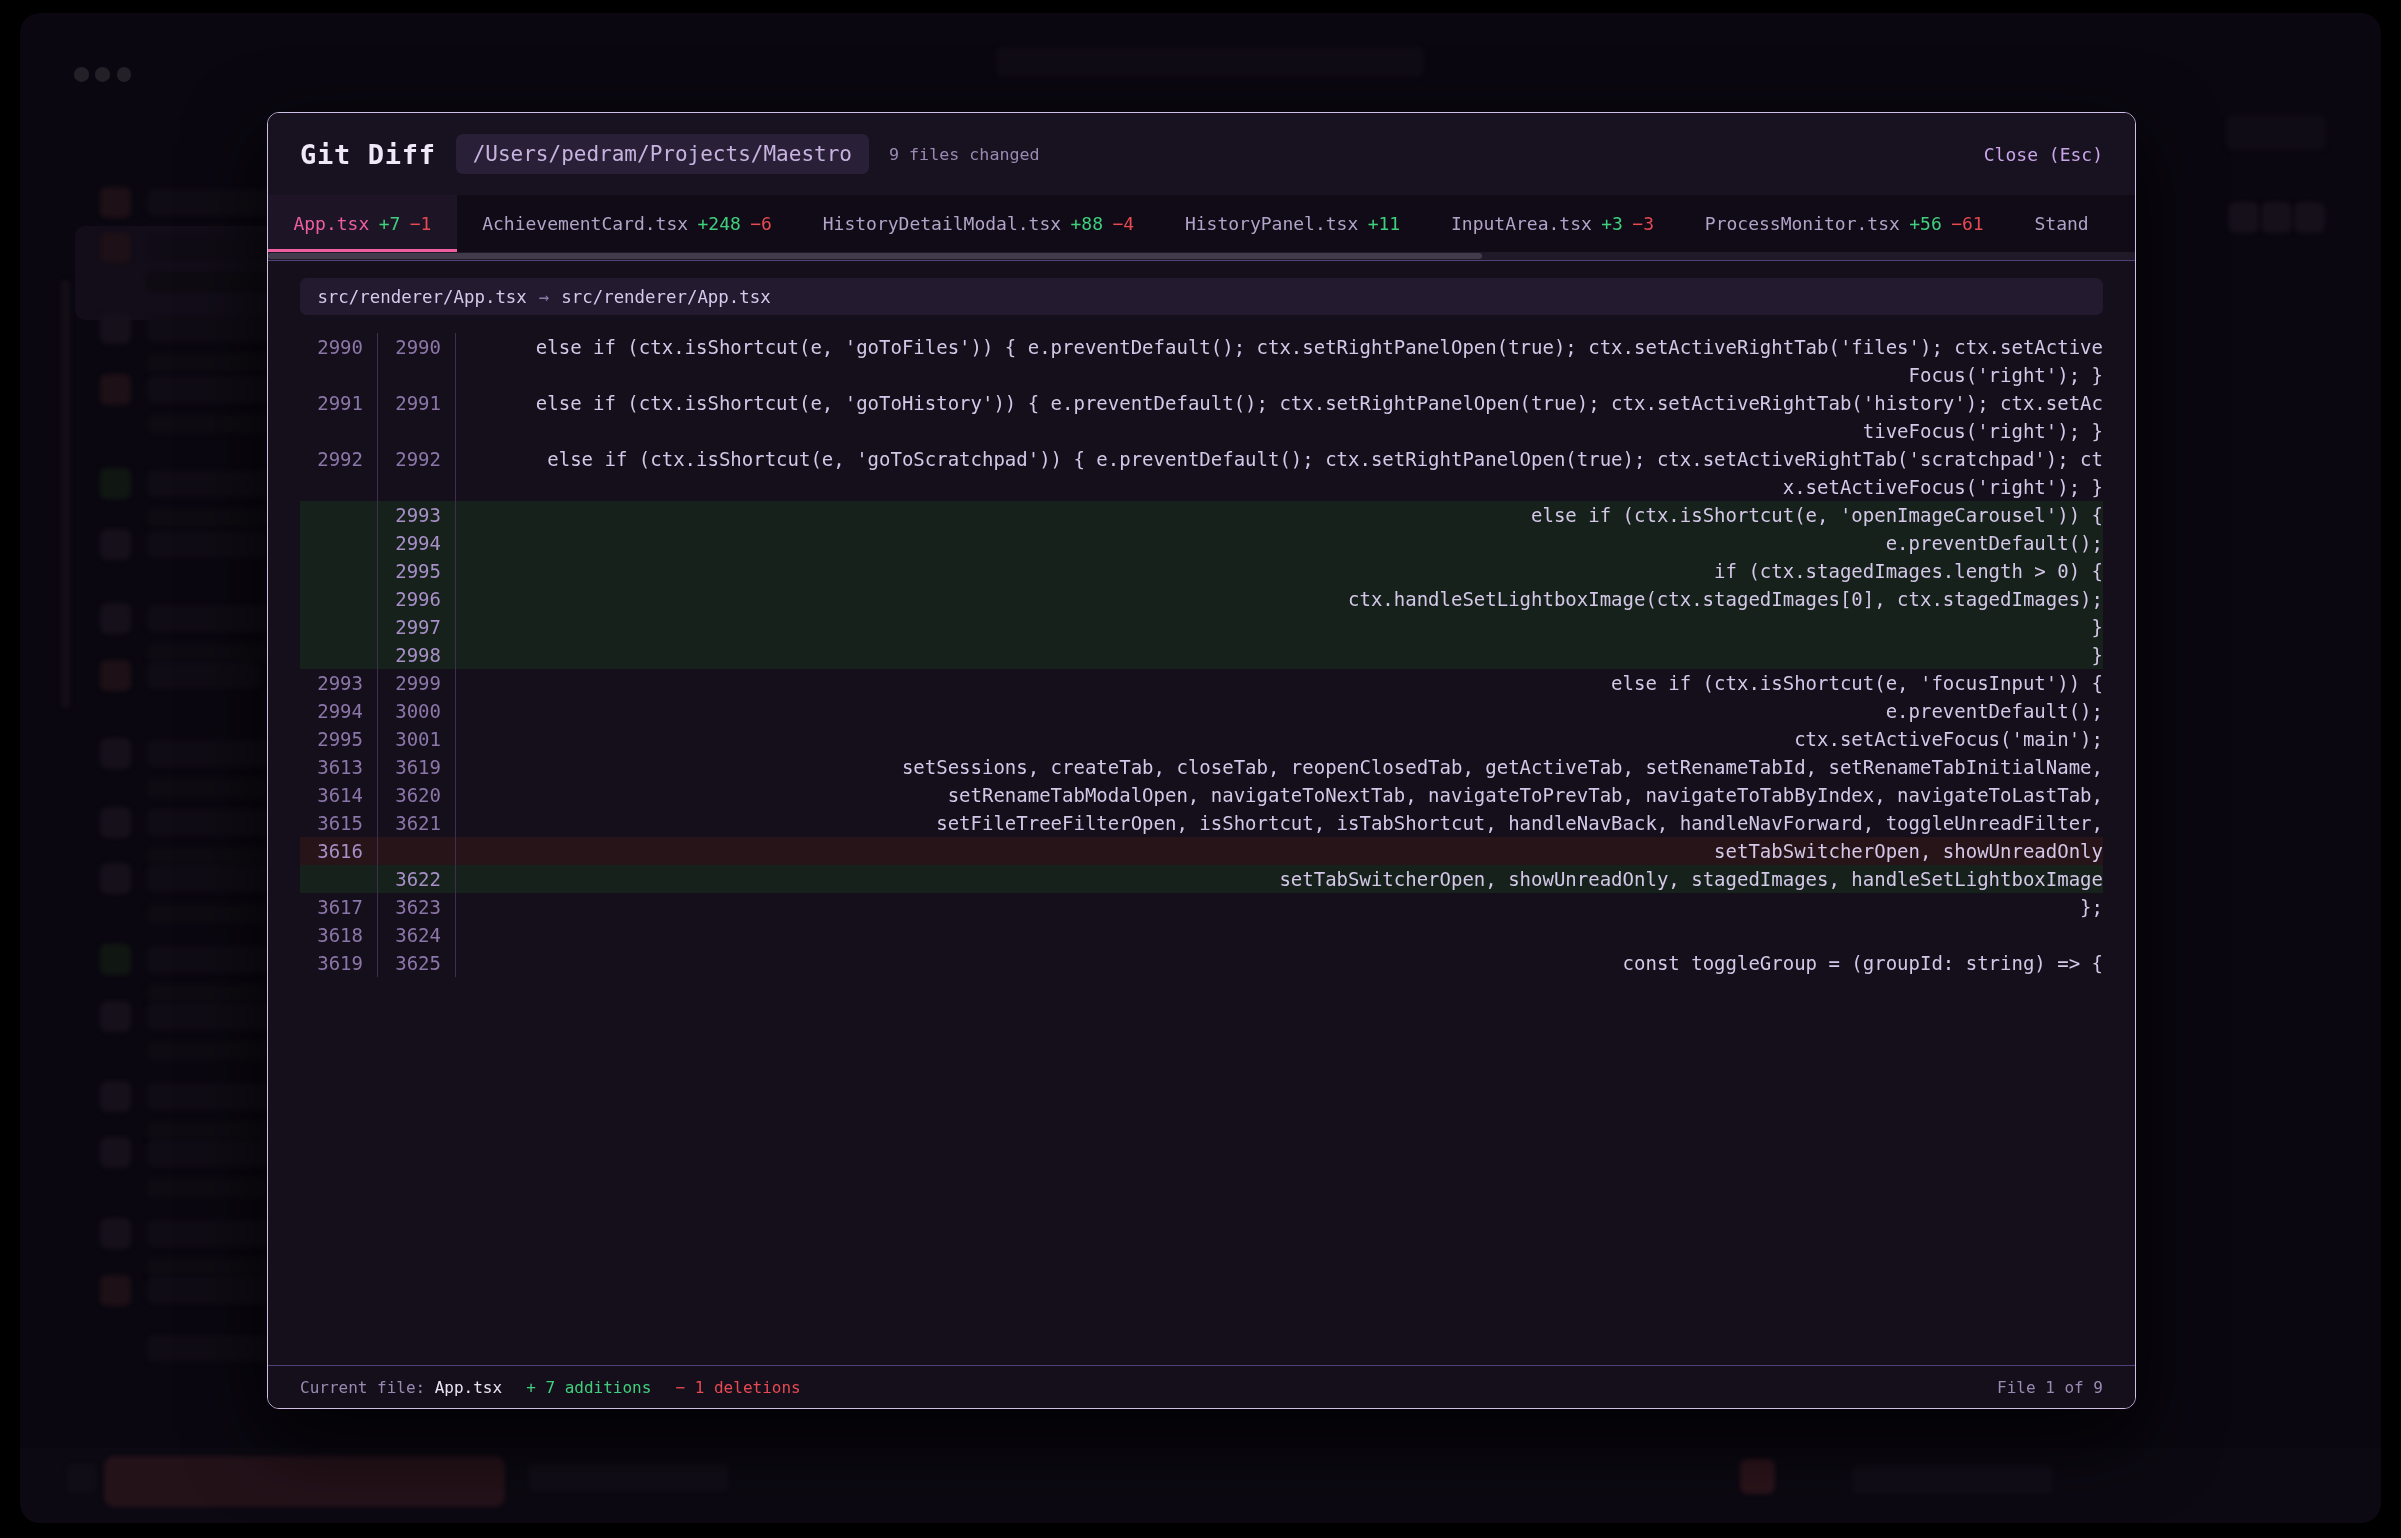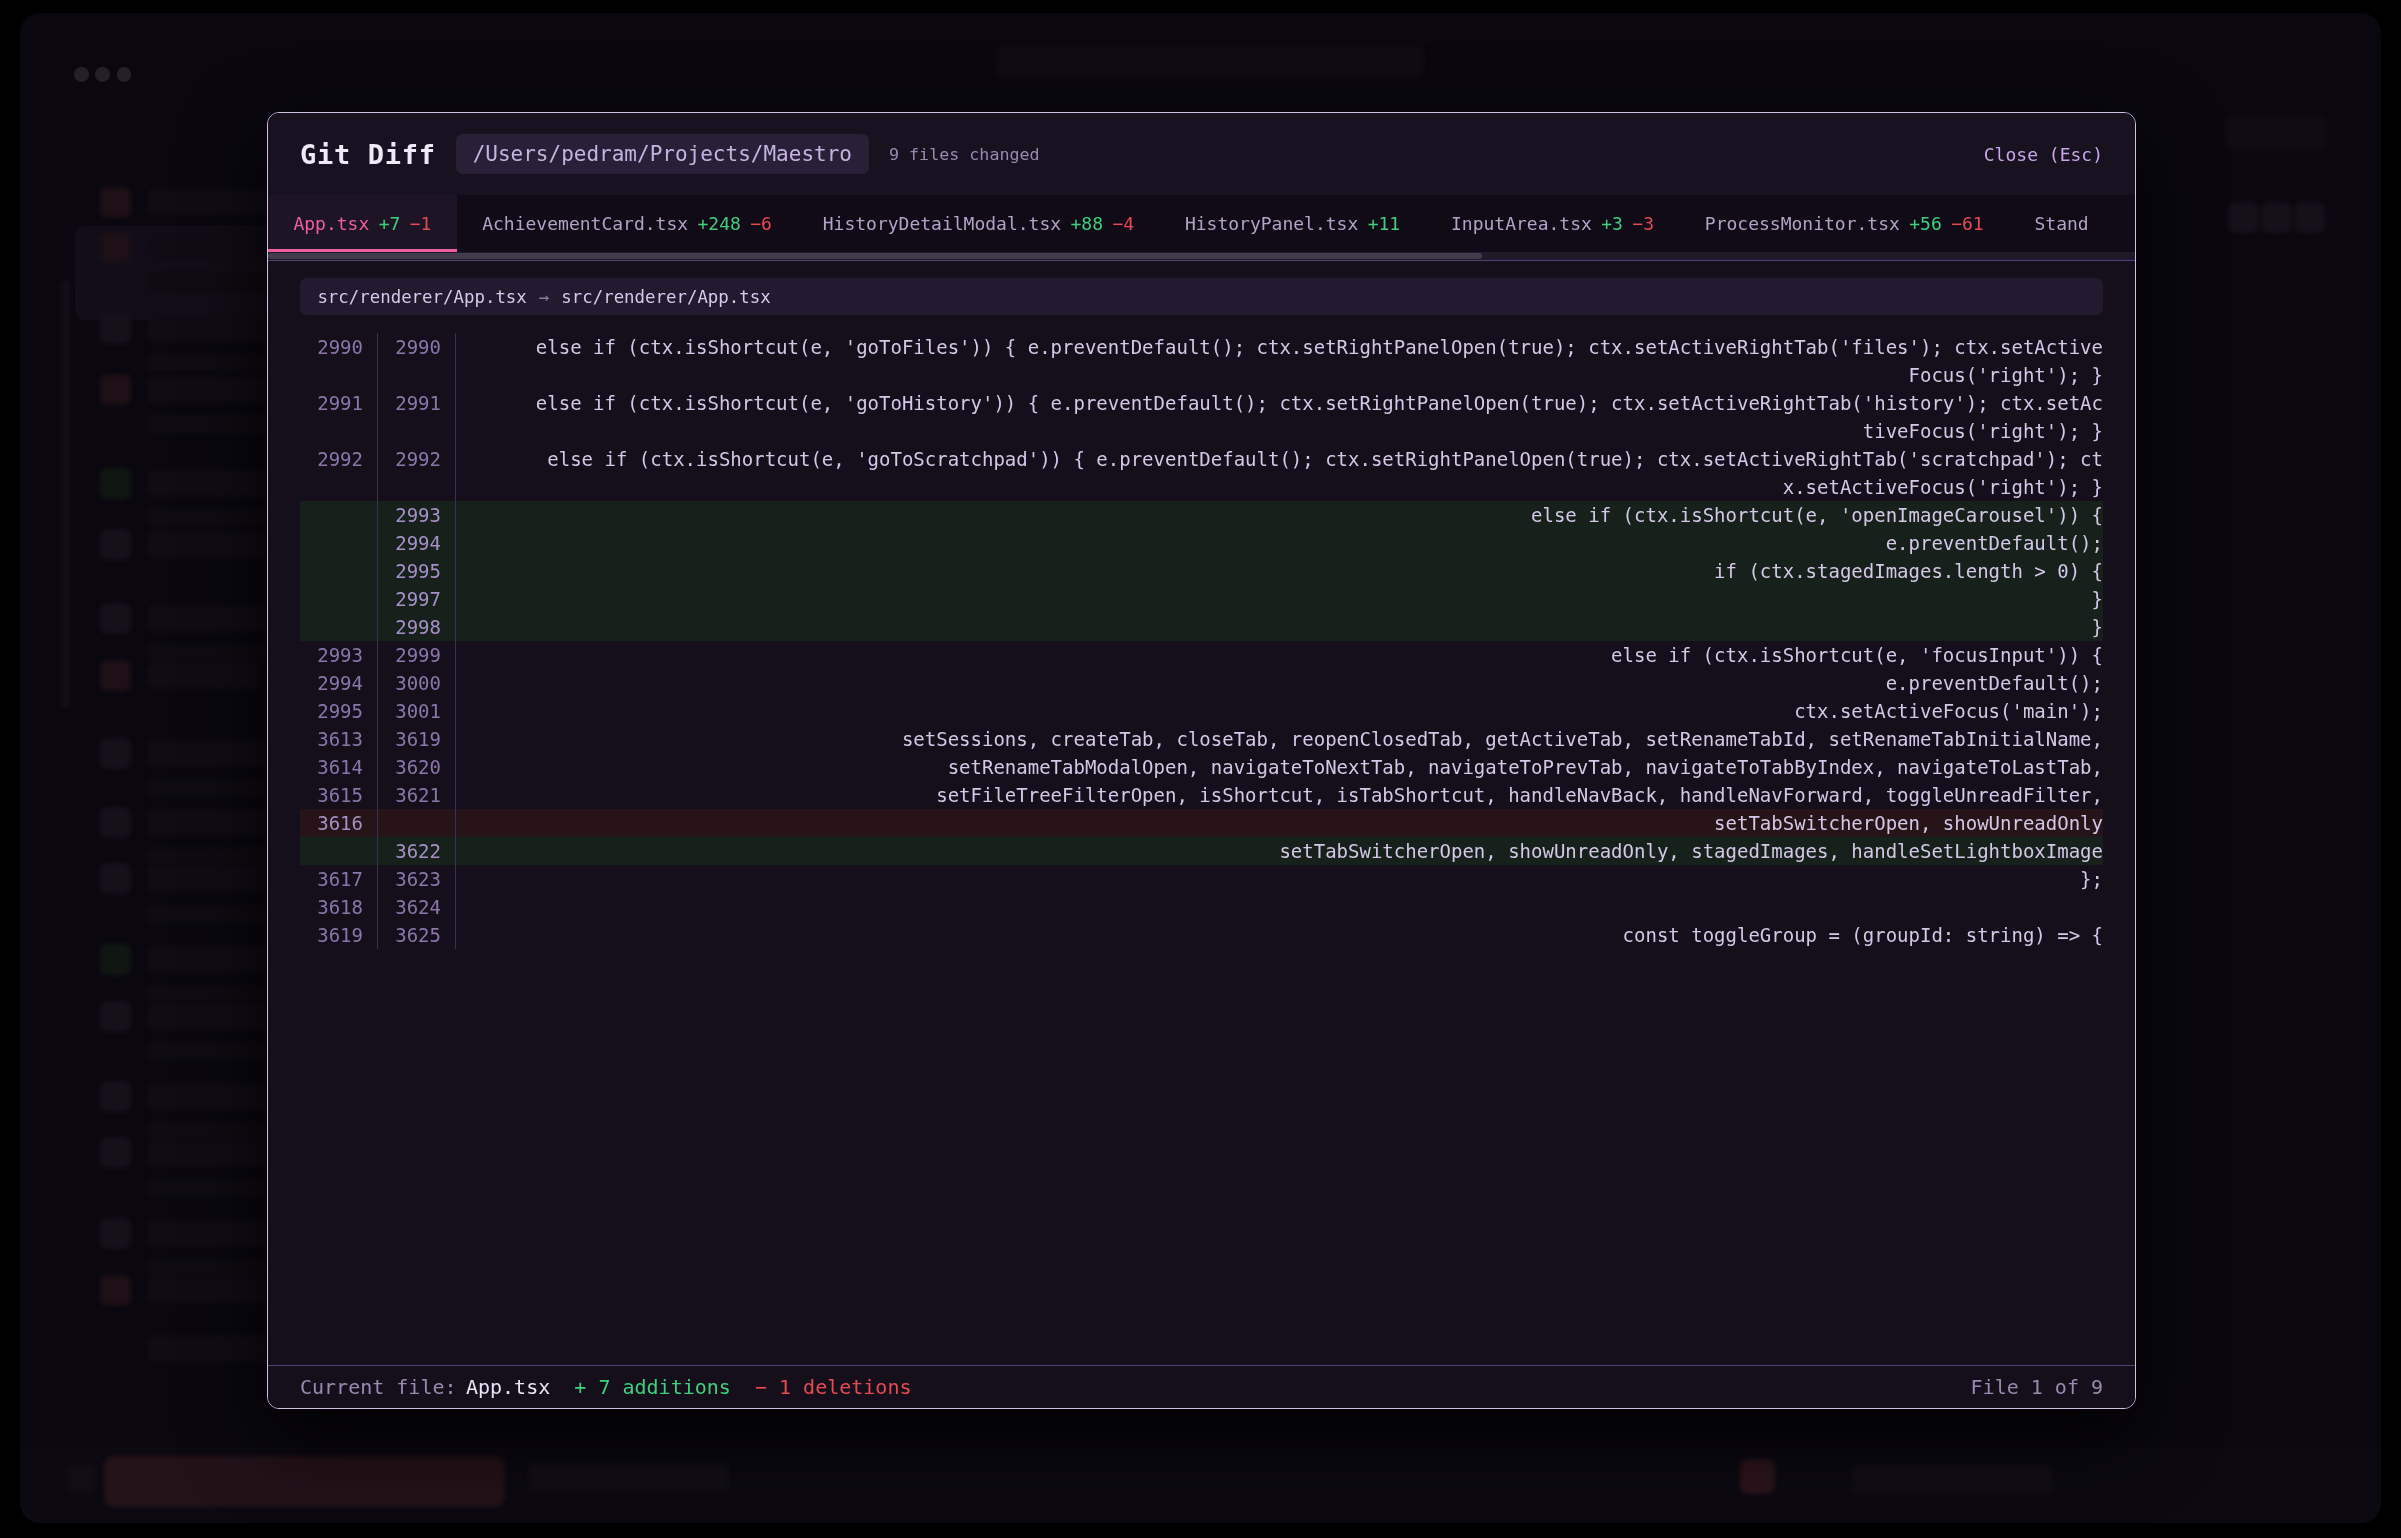--- a/index.html
+++ b/index.html
@@ -66,21 +66,21 @@
     color:var(--num-color,#8b76a9); border-right:0.7px solid var(--col-border,#3e2e53);
     white-space:pre; }
   .col-code { flex:1; padding-left:9.4px; min-height:28px; white-space:pre-wrap;
     word-break:break-all; color:var(--code-color,#d4c8e8);text-align:right; }
   .diff-row.add { background:var(--added-bg,#16211b); }
   .diff-row.add .col-new { color:#a78fc8; }
   .diff-row.del { background:var(--removed-bg,#271419); }
   .diff-row.del .col-old { color:#a78fc8; }
 
   .modal-footer { flex:none; height:43px; border-top:1.3px solid var(--purple-line,#52407a);
-    display:flex; align-items:center; gap:24px; padding:0 32px; font-size:20px;
+    display:flex; align-items:center; gap:24px; padding:0 32px; font-size:16px;
     background:var(--modal-bg,#150f1b); }
   .footer-left { display:flex; align-items:center; gap:9.4px; }
   .footer-label { color:var(--muted,#9a8ab2); }
   .footer-file { color:#eae3f4; }
   .footer-add { color:var(--accent-green,#40d07d); margin-left:14.7px; }
   .footer-del { color:var(--accent-red,#e64a52); margin-left:14.7px; }
   .footer-pos { margin-left:auto; color:var(--muted,#9a8ab2); }
 </style>
 </head>
 <body>
@@ -241,20 +241,25 @@
             <div class="col-new">2994</div>
             <div class="col-code">        e.preventDefault();</div>
           </div>
           <div class="diff-row add">
             <div class="col-old"></div>
             <div class="col-new">2995</div>
             <div class="col-code">        if (ctx.stagedImages.length &gt; 0) {</div>
           </div>
           <div class="diff-row add">
             <div class="col-old"></div>
+            <div class="col-new">2996</div>
+            <div class="col-code">          ctx.handleSetLightboxImage(ctx.stagedImages[0], ctx.stagedImages);</div>
+          </div>
+          <div class="diff-row add">
+            <div class="col-old"></div>
             <div class="col-new">2997</div>
             <div class="col-code">        }</div>
           </div>
           <div class="diff-row add">
             <div class="col-old"></div>
             <div class="col-new">2998</div>
             <div class="col-code">      }</div>
           </div>
           <div class="diff-row ctx">
             <div class="col-old">2993</div>

